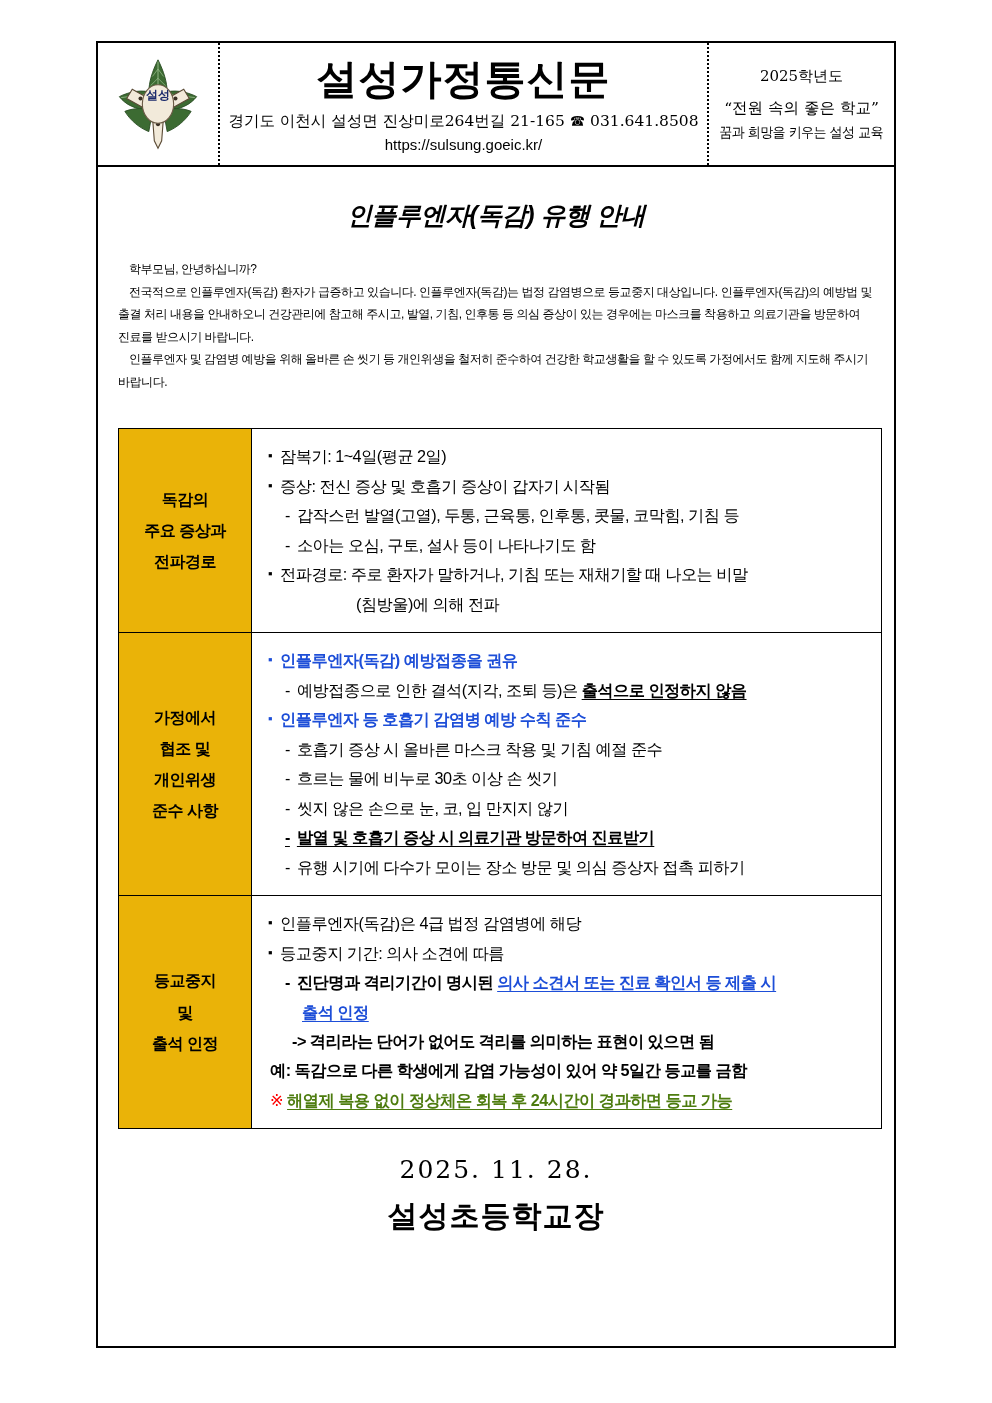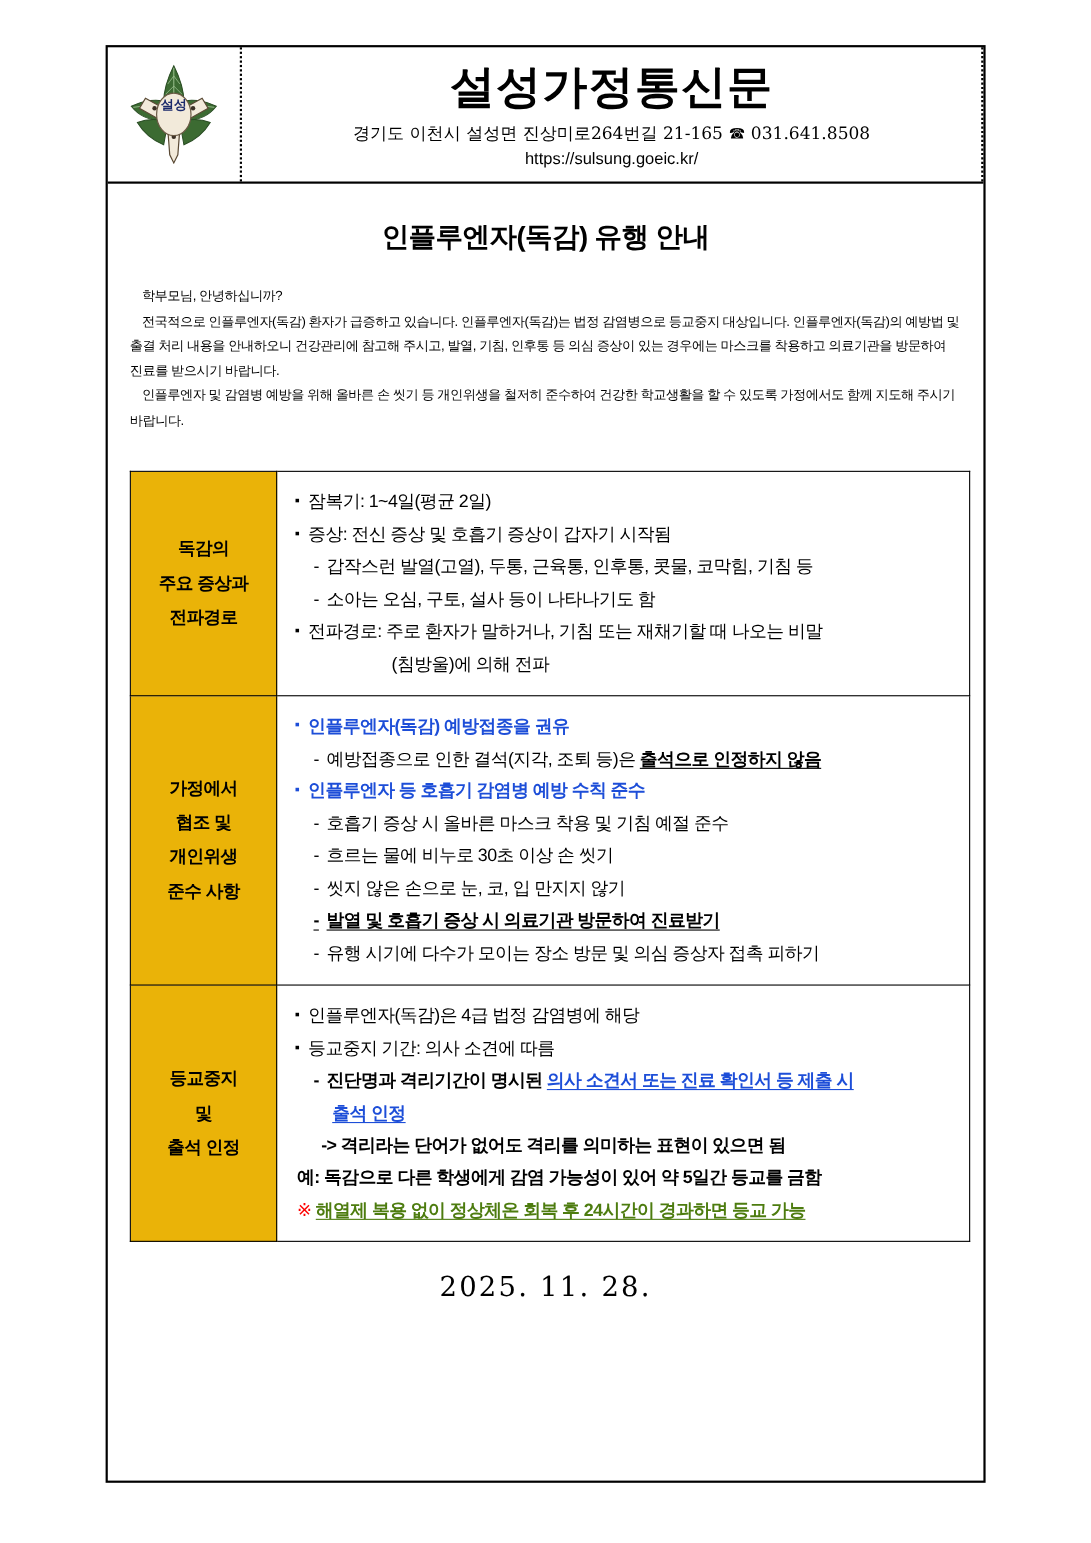--- a/index.html
+++ b/index.html
@@ -103,20 +103,21 @@
   .content {
     padding: 0 20px;
   }
   .doc-title {
     text-align: center;
     font-size: 25px;
     font-weight: bold;
     margin-top: 32px;
     margin-bottom: 26px;
     letter-spacing: -0.5px;
+    font-style: italic;
   }
   .intro p {
     font-size: 12px;
     line-height: 1.88;
     margin: 0;
     text-indent: 11px;
     letter-spacing: -0.45px;
     word-break: keep-all;
   }
 
@@ -227,20 +228,25 @@
         </g>
       </svg>
     </div>
 
     <div class="mast-center">
       <div class="mast-title">설성가정통신문</div>
       <div class="mast-addr">경기도 이천시 설성면 진상미로264번길 21-165 ☎ 031.641.8508</div>
       <div class="mast-url">https://sulsung.goeic.kr/</div>
     </div>
 
+    <div class="mast-right">
+      <div class="mast-year">2025학년도</div>
+      <div class="mast-slogan1">“전원 속의 좋은 학교”</div>
+      <div class="mast-slogan2">꿈과 희망을 키우는 설성 교육</div>
+    </div>
   </div>
 
   <div class="content">
 
     <div class="doc-title">인플루엔자(독감) 유행 안내</div>
 
     <div class="intro">
       <p>학부모님, 안녕하십니까?</p>
       <p>전국적으로 인플루엔자(독감) 환자가 급증하고 있습니다. 인플루엔자(독감)는 법정 감염병으로 등교중지 대상입니다. 인플루엔자(독감)의 예방법 및 출결 처리 내용을 안내하오니 건강관리에 참고해 주시고, 발열, 기침, 인후통 등 의심 증상이 있는 경우에는 마스크를 착용하고 의료기관을 방문하여 진료를 받으시기 바랍니다.</p>
       <p>인플루엔자 및 감염병 예방을 위해 올바른 손 씻기 등 개인위생을 철저히 준수하여 건강한 학교생활을 할 수 있도록 가정에서도 함께 지도해 주시기 바랍니다.</p>
@@ -299,16 +305,17 @@
             <span class="li plain bold">예: 독감으로 다른 학생에게 감염 가능성이 있어 약 5일간 등교를 금함</span>
             <span class="li plain"><span class="redmark">※</span> <span class="red uline">해열제 복용 없이 정상체온 회복 후 24시간이 경과하면 등교 가능</span></span>
           </td>
         </tr>
 
       </tbody>
     </table>
 
     <div class="footer">
       <div class="f-date">2025. 11. 28.</div>
+      <div class="f-school">설성초등학교장</div>
     </div>
 
   </div>
 </div>
 
 </body></html>

